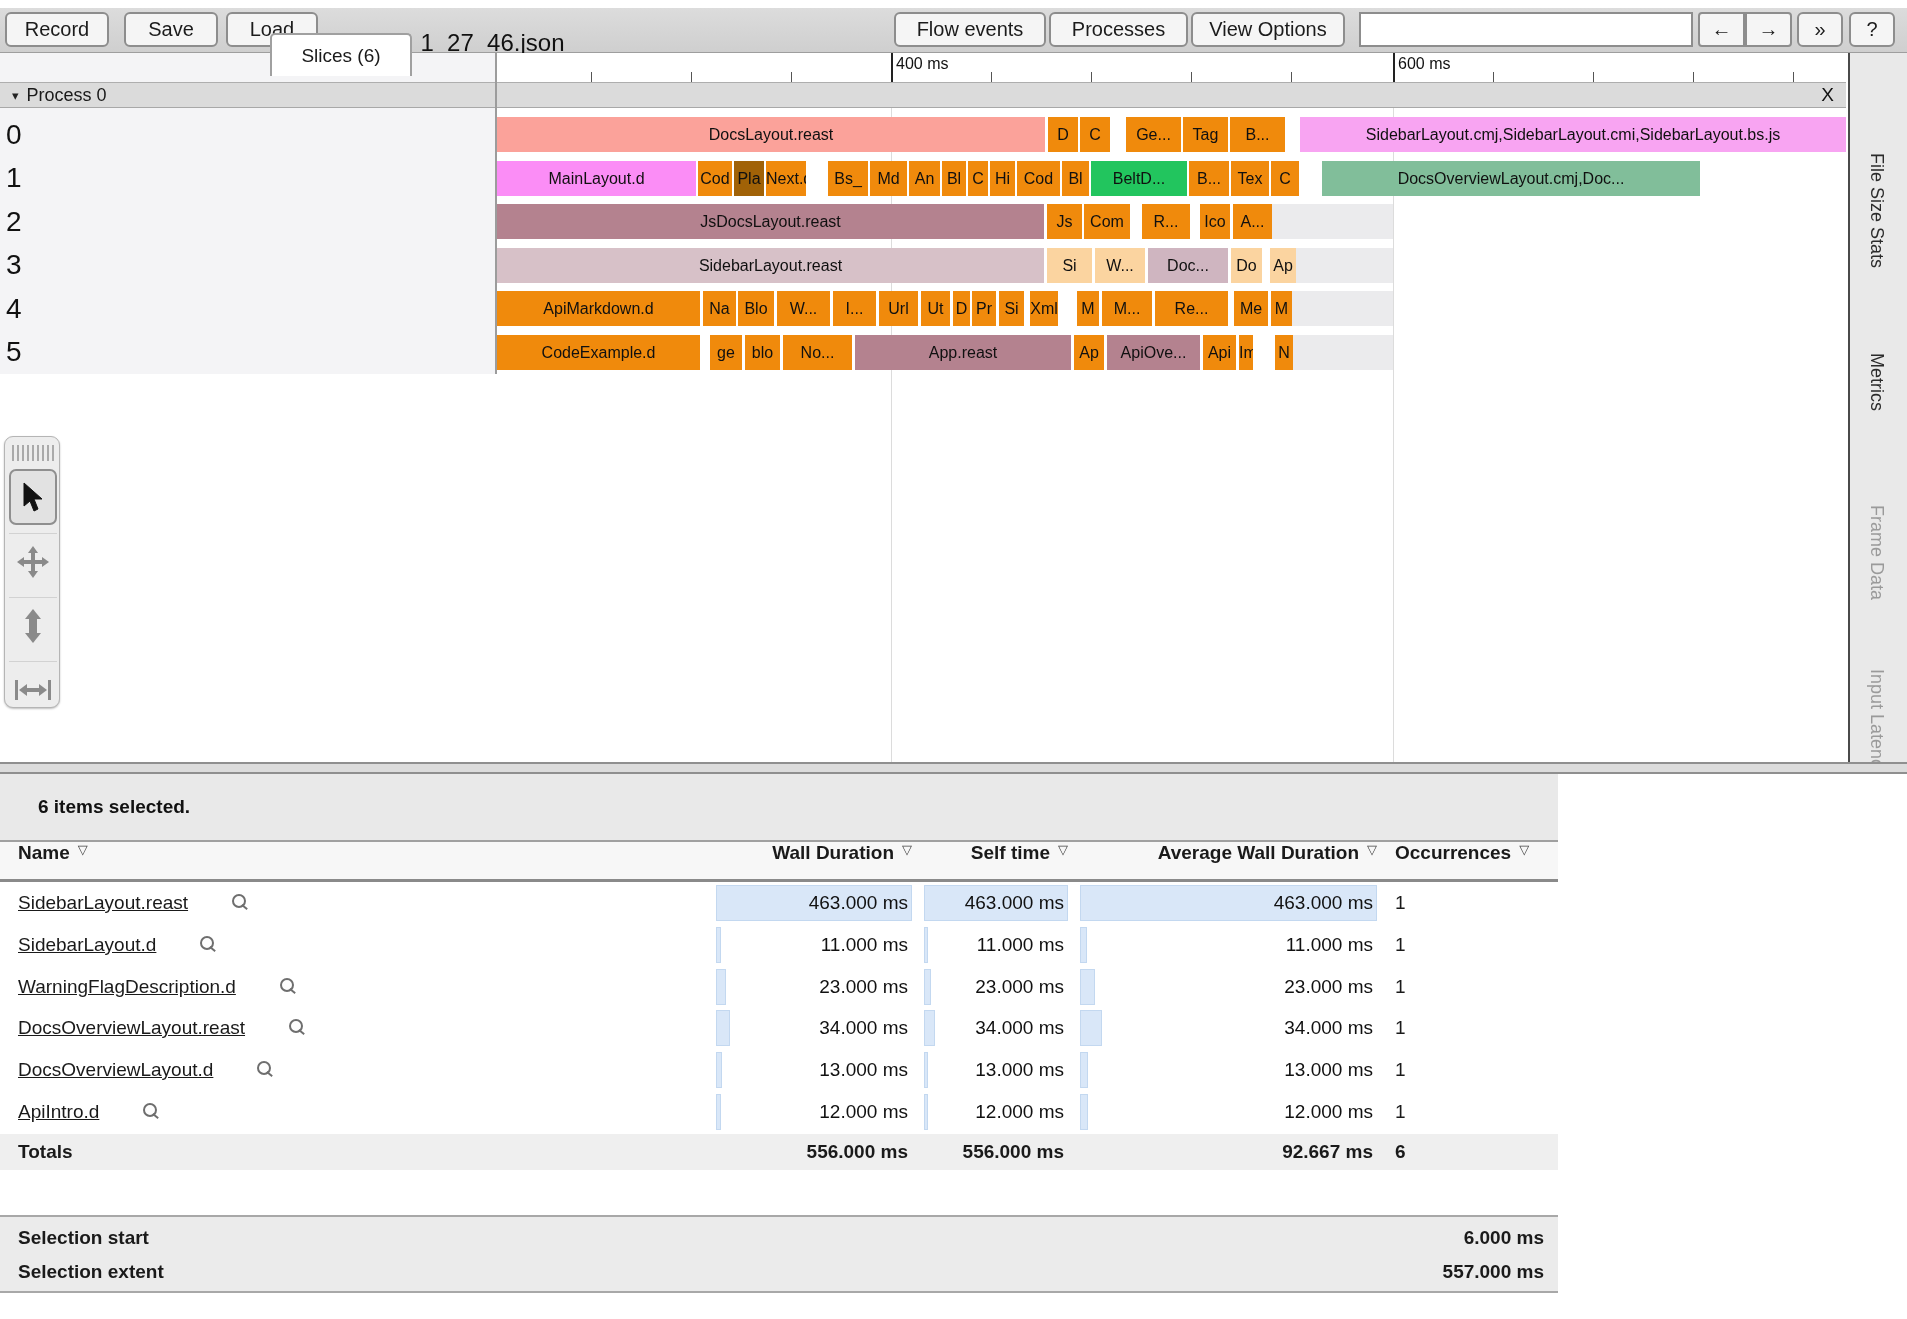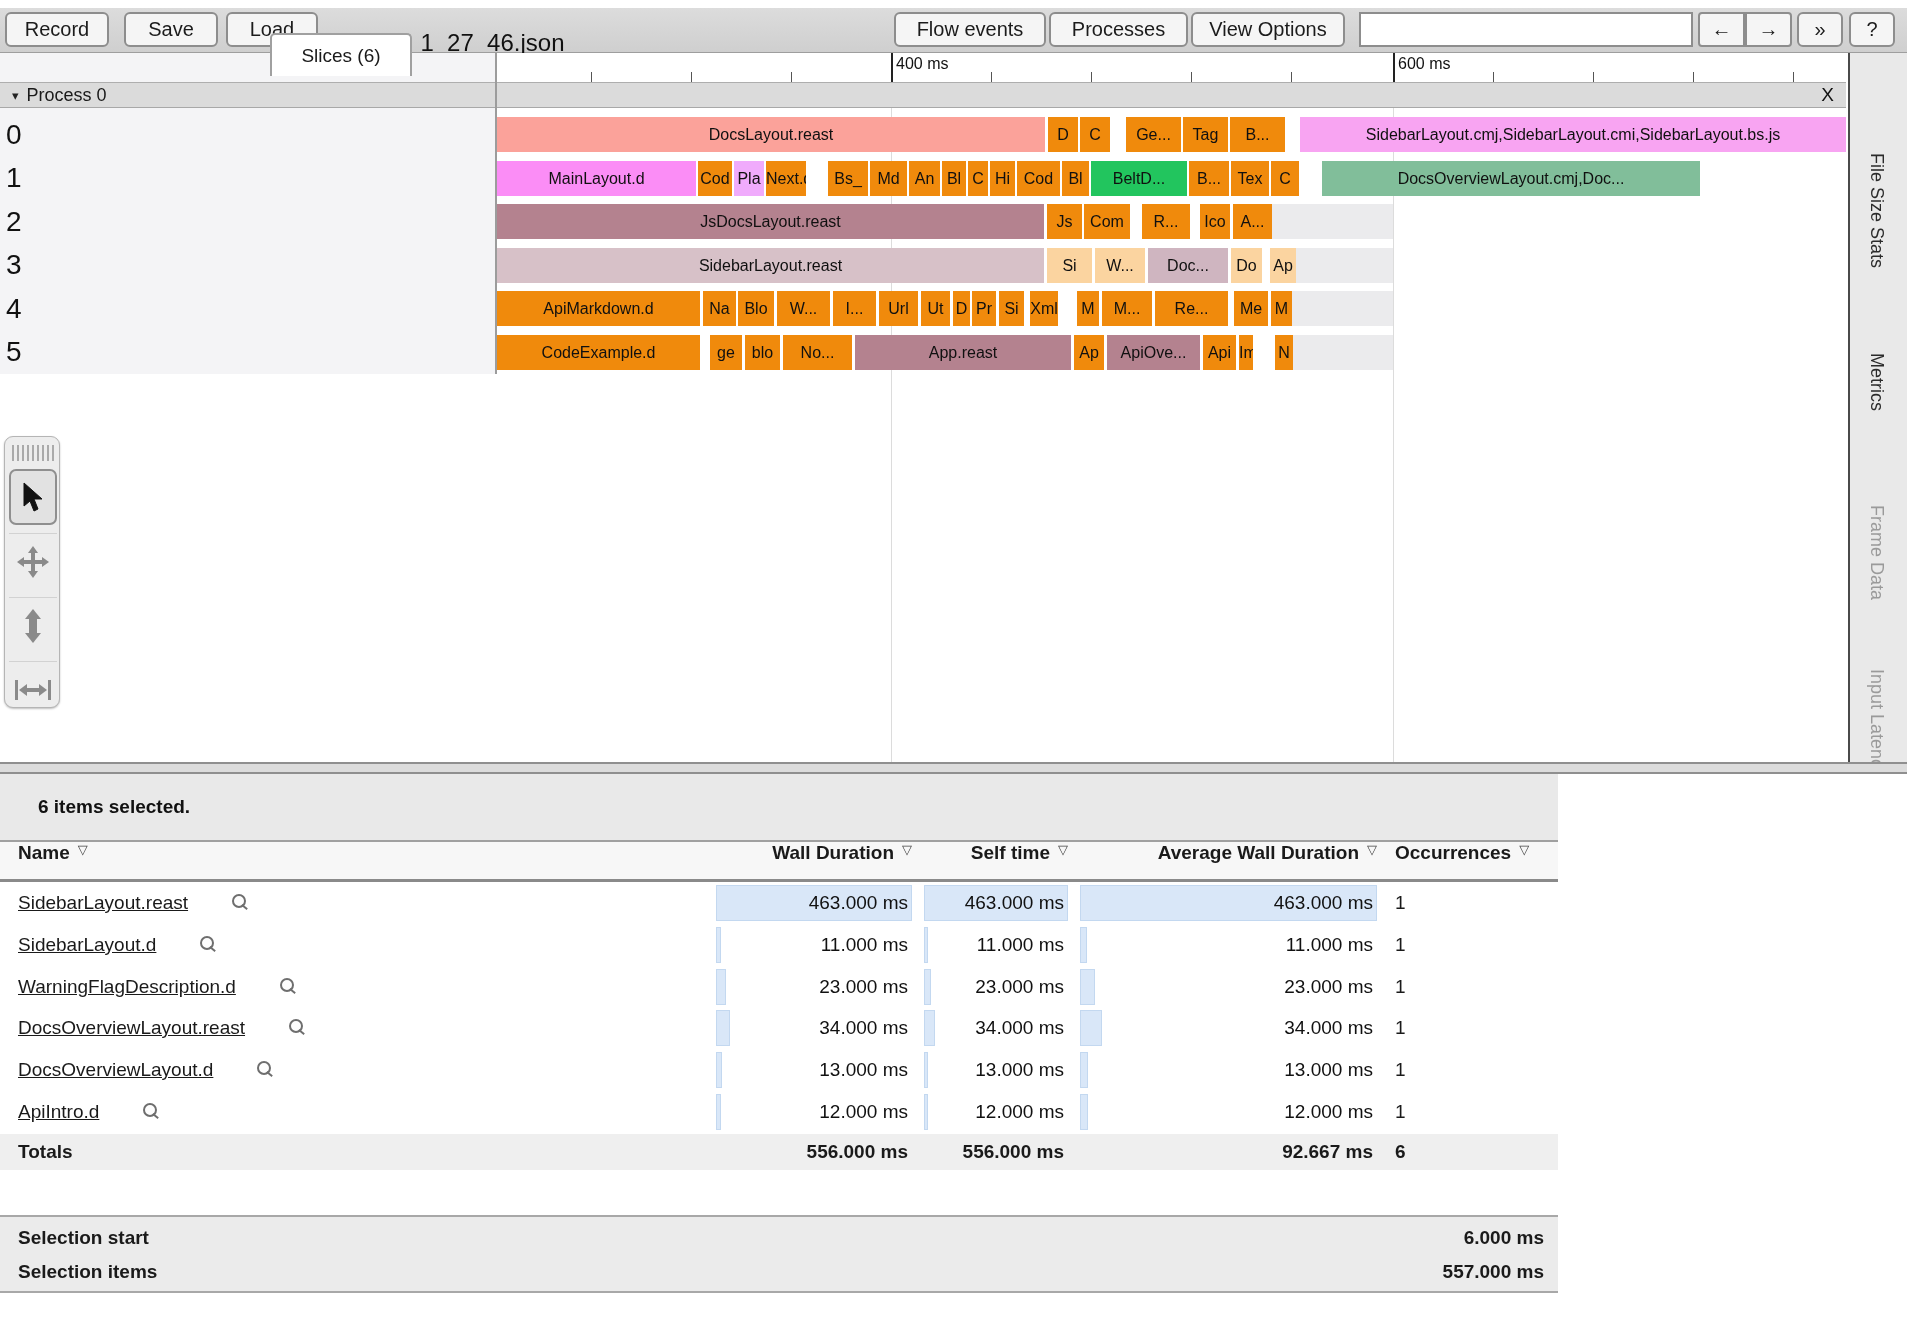--- a/index.html
+++ b/index.html
@@ -167,21 +167,21 @@
   <div id="flame">
       <div class="seg" style="top: 109px; left: 497px; width: 548px; background: rgb(251, 162, 154);">DocsLayout.reast</div>
       <div class="seg" style="top: 109px; left: 1048px; width: 30px; background: rgb(240, 138, 12);">D</div>
       <div class="seg" style="top: 109px; left: 1080px; width: 30px; background: rgb(240, 138, 12);">C</div>
       <div class="seg" style="top: 109px; left: 1126px; width: 55px; background: rgb(240, 138, 12);">Ge...</div>
       <div class="seg" style="top: 109px; left: 1183px; width: 45px; background: rgb(240, 138, 12);">Tag</div>
       <div class="seg" style="top: 109px; left: 1230px; width: 55px; background: rgb(240, 138, 12);">B...</div>
       <div class="seg" style="top: 109px; left: 1300px; width: 546px; background: rgb(248, 164, 242);">SidebarLayout.cmj,SidebarLayout.cmi,SidebarLayout.bs.js</div>
       <div class="seg" style="top: 152.5px; left: 497px; width: 199px; background: rgb(251, 141, 246);">MainLayout.d</div>
       <div class="seg" style="top: 152.5px; left: 698px; width: 34px; background: rgb(240, 138, 12);">Cod</div>
-      <div class="seg" style="top: 152.5px; left: 734px; width: 30px; background: #f0abfc; text-align: center;">Pla</div>
+      <div class="seg" style="top: 152.5px; left: 734px; width: 30px; background: #a16207; text-align: center;">Pla</div>
       <div class="seg" style="top: 152.5px; left: 766px; width: 40px; background: rgb(240, 138, 12);">Next.d</div>
       <div class="seg" style="top: 152.5px; left: 828px; width: 40px; background: rgb(240, 138, 12);">Bs_</div>
       <div class="seg" style="top: 152.5px; left: 870px; width: 37px; background: rgb(240, 138, 12);">Md</div>
       <div class="seg" style="top: 152.5px; left: 909px; width: 31px; background: rgb(240, 138, 12);">An</div>
       <div class="seg" style="top: 152.5px; left: 942px; width: 24px; background: rgb(240, 138, 12);">Bl</div>
       <div class="seg" style="top: 152.5px; left: 968px; width: 20px; background: rgb(240, 138, 12);">C</div>
       <div class="seg" style="top: 152.5px; left: 990px; width: 25px; background: rgb(240, 138, 12);">Hi</div>
       <div class="seg" style="top: 152.5px; left: 1017px; width: 43px; background: rgb(240, 138, 12);">Cod</div>
       <div class="seg" style="top: 152.5px; left: 1062px; width: 27px; background: rgb(240, 138, 12);">Bl</div>
       <div class="seg" style="top: 152.5px; left: 1091px; width: 96px; background: #22c55e;">BeltD...</div>
@@ -435,18 +435,18 @@
     <div class="cellv" style="left:1080px;width:293px;justify-content:flex-end">92.667 ms</div>
     <div class="cellv" style="left:1395px">6</div>
   </div>
 
   <div class="selbox">
     <div class="selrow" style="top:4px">
       <span class="lab">Selection start</span>
       <span class="val">6.000 ms</span>
     </div>
     <div class="selrow" style="top:38px">
-      <span class="lab">Selection items</span>
+      <span class="lab">Selection extent</span>
       <span class="val">557.000 ms</span>
     </div>
   </div>
 
 </div>
 
 </body></html>

